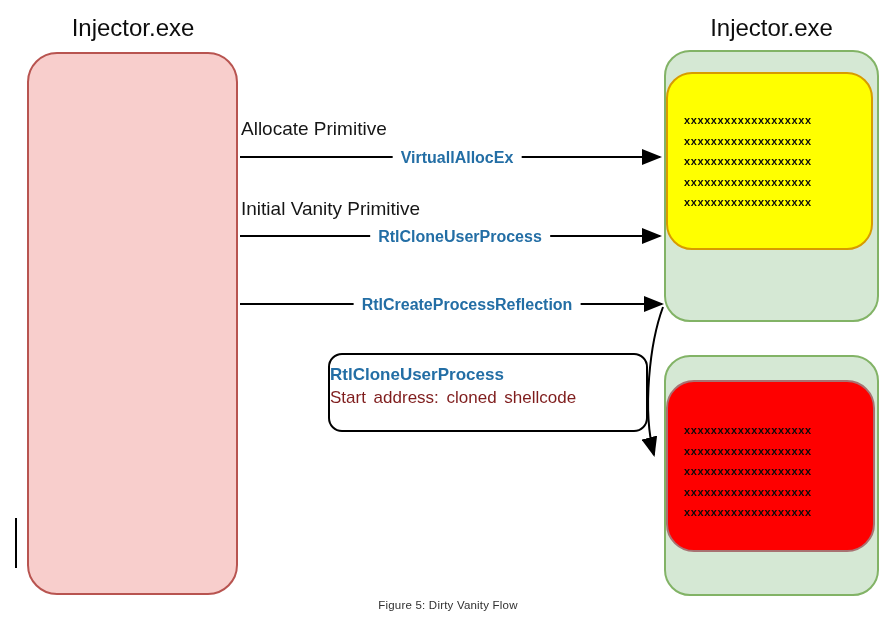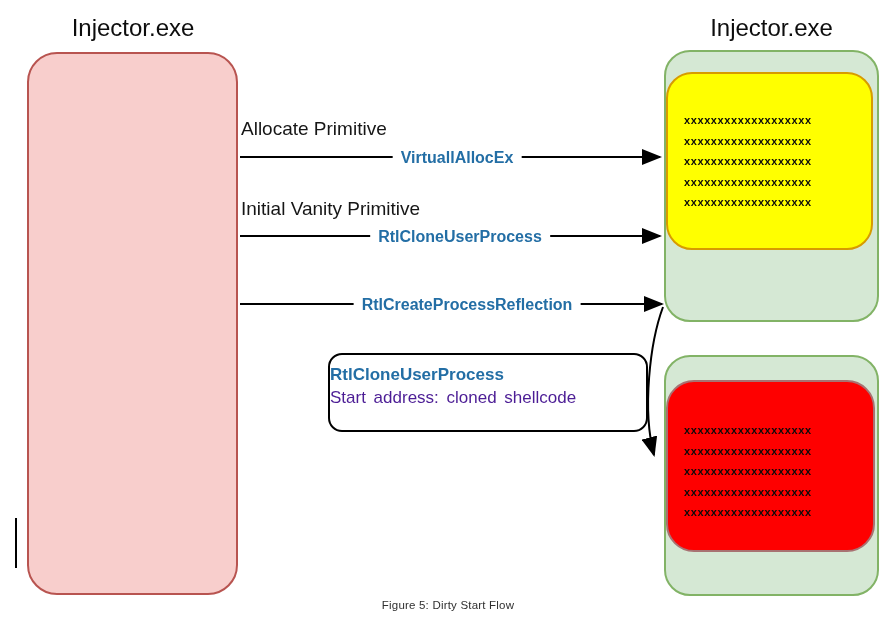--- a/index.html
+++ b/index.html
@@ -35,21 +35,21 @@
   #api-label-0{left:457px;top:158px;}
   #api-label-1{left:460px;top:237px;}
   #api-label-2{left:467px;top:305px;}
 
   #callout{
     position:absolute;left:328px;top:353px;width:316px;height:66px;z-index:4;
     background:#ffffff;border:2.5px solid #000;border-radius:14px;
     text-align:left;padding-top:9px;box-sizing:content-box;
   }
   #callout .callout-api{font-size:17px;font-weight:bold;color:#236EA5;line-height:22px;}
-  #callout .callout-detail{font-size:17px;color:#4c1d95;line-height:24px;word-spacing:3px;}
+  #callout .callout-detail{font-size:17px;color:#7f1d1d;line-height:24px;word-spacing:3px;}
 
   #figure-caption{
     position:absolute;left:0;right:0;top:599px;text-align:center;z-index:3;
     font-size:11.5px;color:#303030;letter-spacing:0.2px;
   }
 </style>
 </head>
 <body>
 
 <div id="canvas">
@@ -96,15 +96,15 @@
   <div class="step-label" id="step-label-1"><b>Initial</b><span> Vanity Primitive</span></div>
   <div class="api-label" id="api-label-1">RtlCloneUserProcess</div>
 
   <div class="api-label" id="api-label-2">RtlCreateProcessReflection</div>
 
   <div id="callout">
     <div class="callout-api">RtlCloneUserProcess</div>
     <div class="callout-detail">Start address: cloned shellcode</div>
   </div>
 
-  <div id="figure-caption">Figure 5: Dirty Start Flow</div>
+  <div id="figure-caption">Figure 5: Dirty Vanity Flow</div>
 
 </div>
 
 </body></html>

